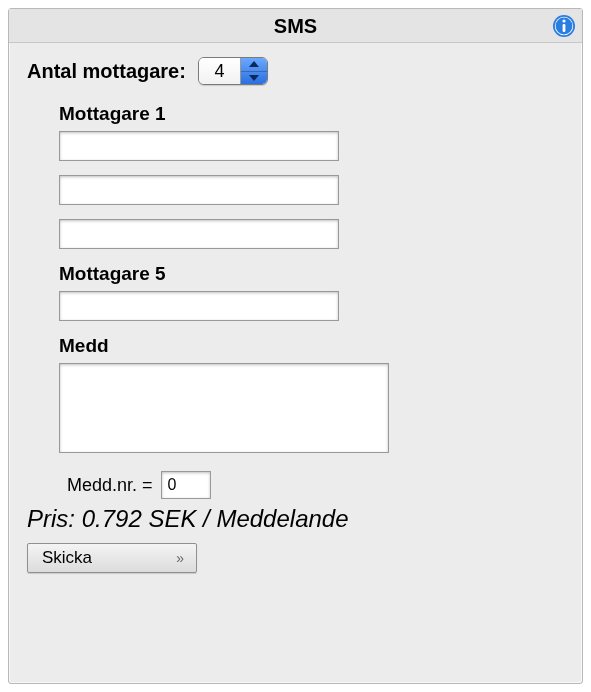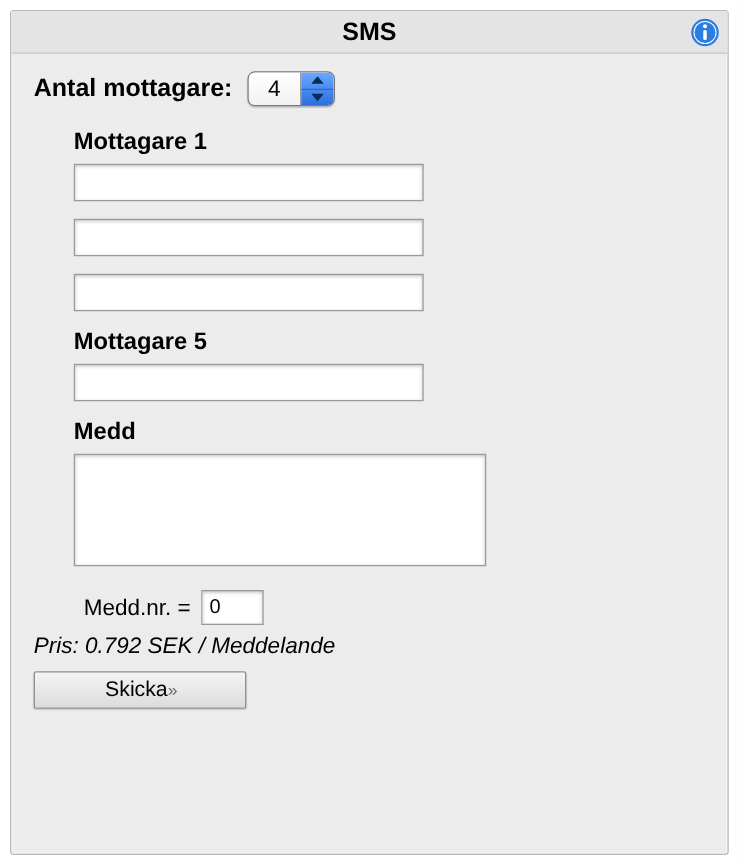--- a/index.html
+++ b/index.html
@@ -125,27 +125,27 @@
     width: 50px;
     height: 28px;
     border: 1px solid #999;
     background: #fff;
     font-size: 16px;
     padding: 2px 6px;
     box-shadow: inset 0 1px 3px rgba(0,0,0,0.25);
   }
   .price {
     font-style: italic;
-    font-size: 18px;
+    font-size: 24px;
     margin-bottom: 10px;
   }
   .send-btn {
     display: inline-flex;
     align-items: center;
-    justify-content: center;
+    justify-content: space-between;
     width: 170px;
     height: 30px;
     padding: 0 14px;
     border: 1px solid #909090;
     border-radius: 2px;
     background: linear-gradient(#f4f4f4, #dcdcdc);
     font-size: 17px;
     cursor: pointer;
     box-shadow: 0 1px 1px rgba(0,0,0,0.15);
   }

